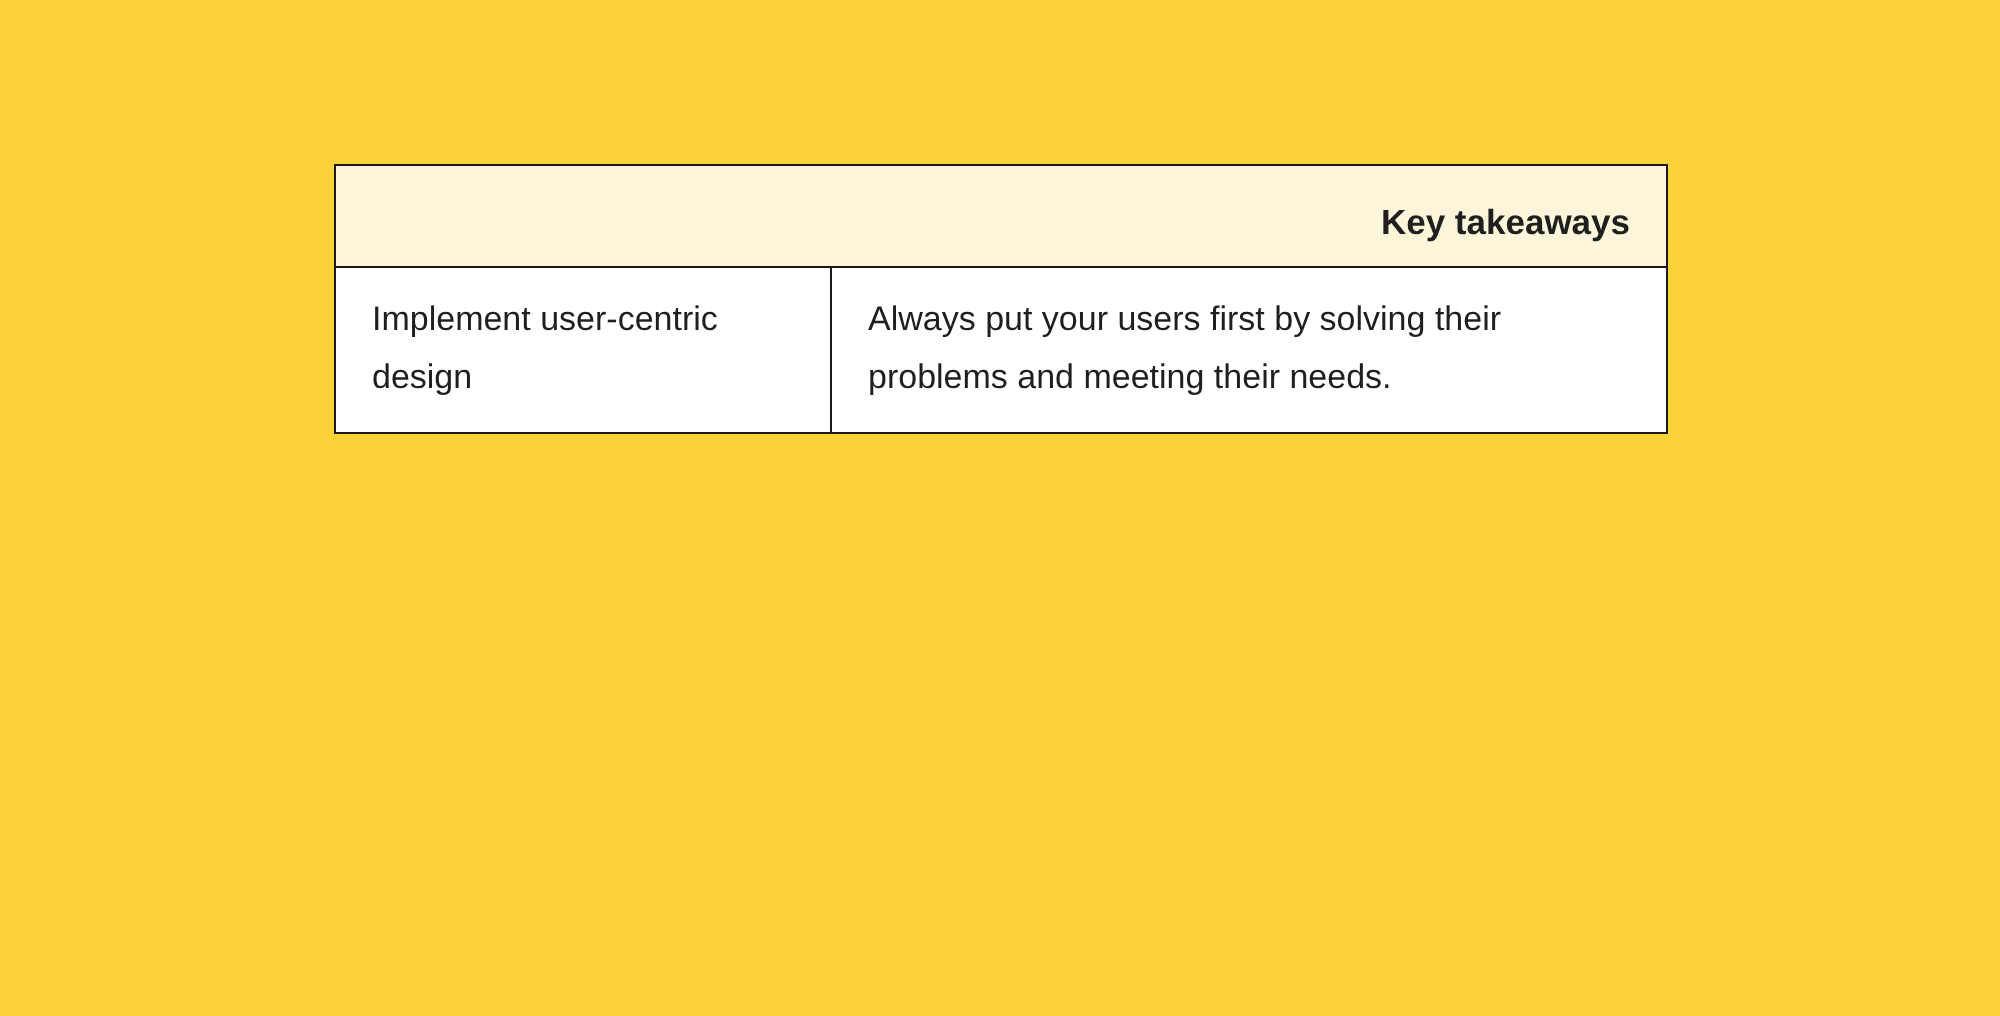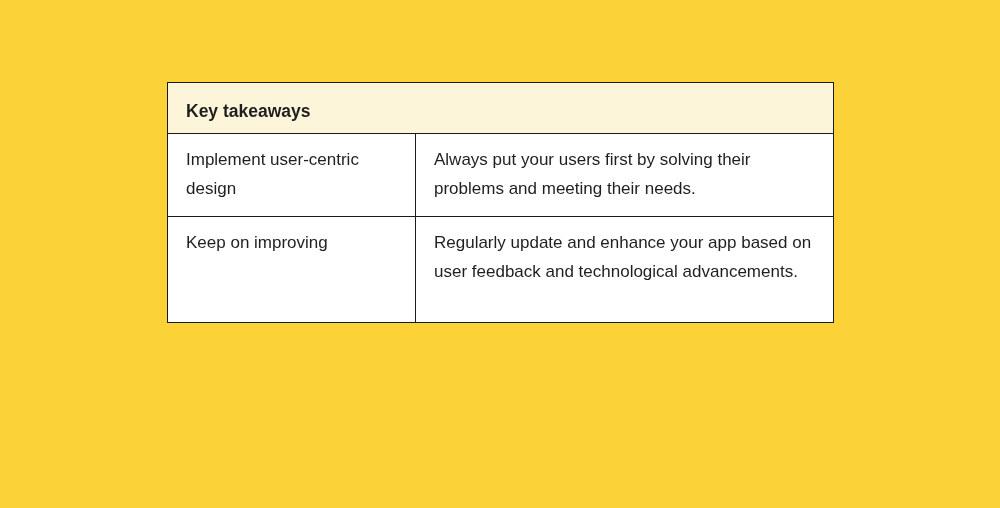--- a/index.html
+++ b/index.html
@@ -35,20 +35,21 @@
     box-sizing: border-box;
   }
   .takeaways-table th {
     background: #FDF5D9;
     font-weight: bold;
     font-size: 17.5px;
     height: 51px;
     vertical-align: middle;
     padding-top: 6px;
     padding-bottom: 0;
+    text-align: right;
   }
   .col-term { width: 248px; }
   .col-desc { width: 418px; }
   .row-1 td { height: 74px; }
   .row-2 td { height: 110px; }
   .row-3 td { height: 106px; }
 </style>
 </head>
 <body>
 
@@ -60,18 +61,14 @@
   <thead>
     <tr>
       <th colspan="2">Key takeaways</th>
     </tr>
   </thead>
   <tbody>
     <tr class="row-1">
       <td>Implement user-centric design</td>
       <td>Always put your users first by solving their problems and meeting their needs.</td>
     </tr>
-    <tr class="row-3">
-      <td>Keep on improving</td>
-      <td>Regularly update and enhance your app based on user feedback and technological advancements.</td>
-    </tr>
   </tbody>
 </table>
 
 </body></html>

